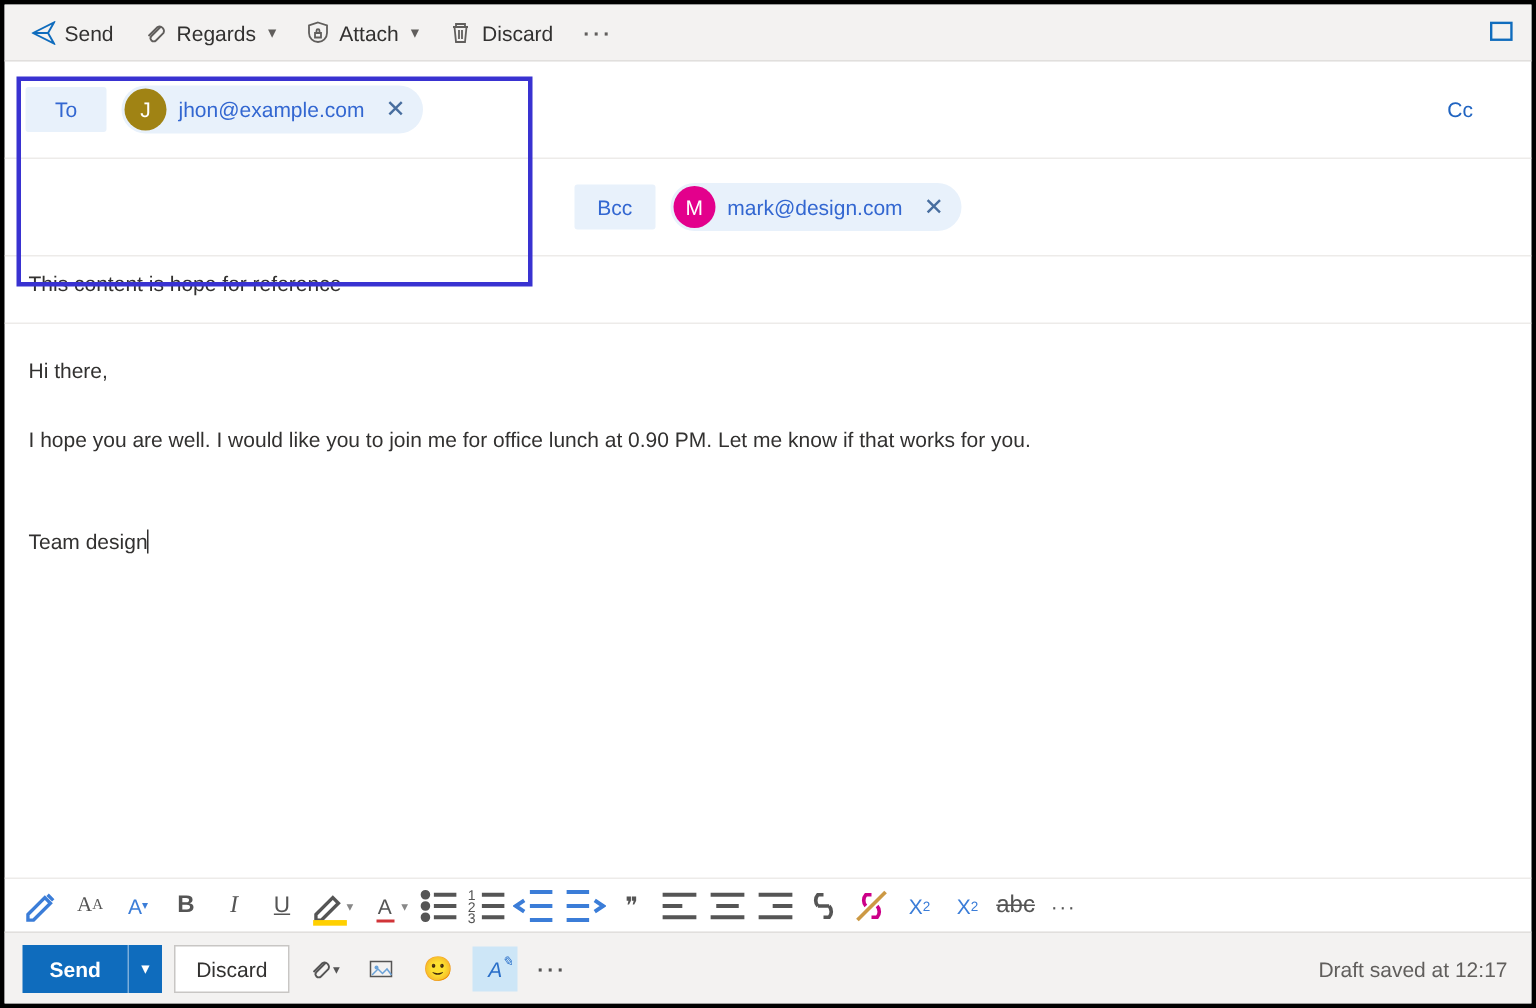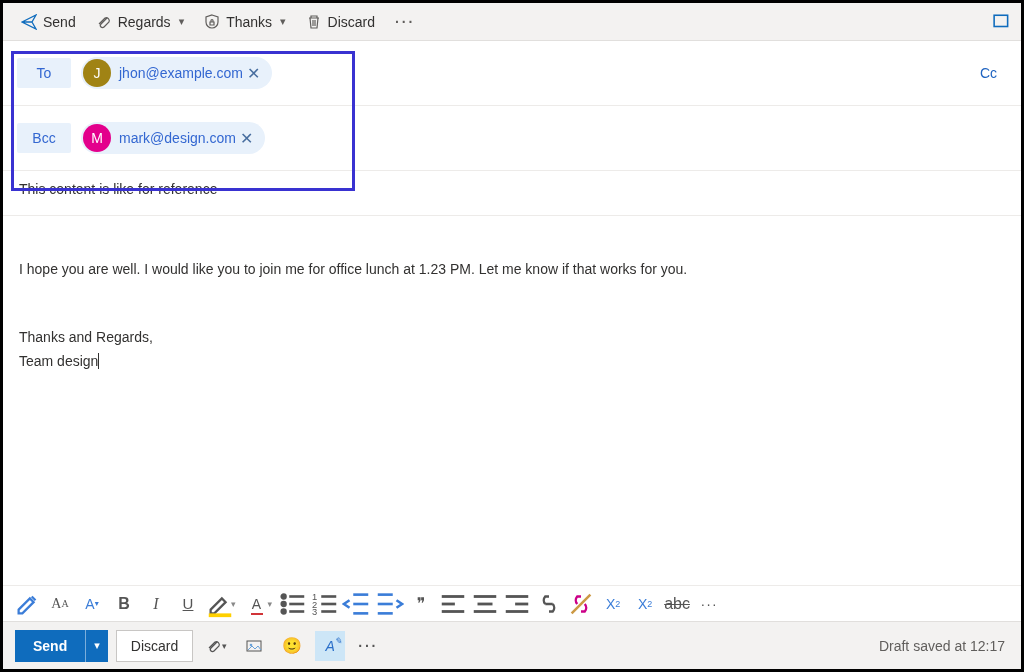--- a/index.html
+++ b/index.html
@@ -6,27 +6,27 @@
   html, body { width: 1024px; height: 672px; font-family: "Segoe UI", Arial, sans-serif; font-size: 14px; color: #323130; background: #fff; }
   body { border: 3px solid #000; position: relative; overflow: hidden; }
   .toolbar-top { height: 38px; background: #f3f2f1; display: flex; align-items: center; padding: 0 10px; gap: 4px; border-bottom: 1px solid #e1dfdd; }
   .tb-btn { display: inline-flex; align-items: center; gap: 6px; padding: 4px 8px; cursor: pointer; color: #323130; border-radius: 2px; }
   .tb-btn svg { width: 16px; height: 16px; }
   .chev-down { font-size: 11px; color: #605e5c; margin-left: 2px; }
 
   .highlight-box { position: absolute; left: 8px; top: 48px; width: 344px; height: 140px; border: 3px solid #3932d1; pointer-events: none; z-index: 5; }
 
   .recipient-row { display: flex; align-items: center; padding: 16px 14px; gap: 10px; }
-  .sep { border-bottom: 1px solid #edebe9; }
+  .sep { border-bottom: 1px solid #edebe9; justify-content: center; }
   .field-label { width: 54px; height: 30px; background: #e8f1fb; color: #3367d1; display: flex; align-items: center; justify-content: center; border-radius: 2px; font-size: 14px; cursor: pointer; }
   .chip { display: inline-flex; align-items: center; background: #e8f1fb; border-radius: 16px; height: 32px; padding: 0 8px 0 2px; cursor: pointer; }
   .avatar { width: 28px; height: 28px; border-radius: 50%; display: inline-flex; align-items: center; justify-content: center; color: #fff; font-weight: 400; font-size: 14px; margin-right: 8px; }
-  .chip-email { color: #3367d1; }
+  .chip-email { color: #3367d1; margin-right: 10px; }
   .chip-remove { color: #486e9f; font-weight: 300; font-size: 16px; cursor: pointer; padding: 0 4px; }
-  .cc-btn { margin-left: auto; color: #2064c1; cursor: pointer; padding: 4px 8px; margin-right: 2px; }
+  .cc-btn { margin-left: auto; color: #2064c1; cursor: pointer; padding: 4px 8px; margin-right: 17px; }
 
   .subject-row { padding: 10px 16px 18px; border-bottom: 1px solid #edebe9; color: #323130; }
   .body-area { padding: 20px 16px; line-height: 1.7; color: #323130; }
   .body-area p { margin: 0; }
   .spacer-gap { height: 22px; }
   .cursor-caret { display:inline-block; width:1px; height:16px; background:#323130; vertical-align: text-bottom; }
 
   .fmt-toolbar { position: absolute; left: 0; right: 0; bottom: 48px; height: 36px; border-top: 1px solid #edebe9; display: flex; align-items: center; padding: 0 10px; gap: 2px; }
   .fmt-btn { width: 30px; height: 30px; display: inline-flex; align-items: center; justify-content: center; cursor: pointer; color: #555; border-radius: 2px; }
   .fmt-group { display: inline-flex; align-items:center; }
@@ -57,21 +57,21 @@
     <svg viewBox="0 0 16 16">
         <path fill="none" stroke="#605e5c" stroke-width="1.2" d="M11 4 L5 10 a2 2 0 0 0 3 3 L13 8 a3 3 0 0 0 -4 -4 L3 10"></path>
       </svg>
     <span>Regards</span>
     <span class="chev-down">▾</span>
   </div>
   <div class="tb-btn">
     <svg viewBox="0 0 16 16">
         <path fill="none" stroke="#605e5c" stroke-width="1.2" d="M8 1 L14 3 V8 a6 6 0 0 1 -6 6 a6 6 0 0 1 -6 -6 V3 Z M6 8 h4 v3 h-4 z M7 8 V6.5 a1 1 0 0 1 2 0 V8"></path>
       </svg>
-    <span>Thanks</span>
+    <span>Attach</span>
     <span class="chev-down">▾</span>
   </div>
   <div class="tb-btn">
     <svg viewBox="0 0 16 16">
         <path fill="none" stroke="#605e5c" stroke-width="1.2" d="M3 4 h10 M5 4 V2 h6 V4 M4 4 l1 10 h6 l1 -10 M7 6 v6 M9 6 v6"></path>
       </svg>
     <span>Discard</span>
   </div>
   <div class="tb-btn" style="letter-spacing:2px; font-weight:bold; color:#605e5c;">···</div>
   <div style="margin-left:auto; width:18px; height:18px; display:flex;">
@@ -96,29 +96,29 @@
 <div class="recipient-row sep">
   <div class="field-label">Bcc</div>
   <div class="chip">
     <span class="avatar" style="background:#e3008c;">M</span>
     <span class="chip-email">mark@design.com</span>
     <span class="chip-remove">✕</span>
   </div>
 </div>
 
 <div class="subject-row">
-  <span>This content is like for reference</span>
+  <span>This content is hope for reference</span>
 </div>
 
 <div class="body-area">
+  <p>Hi there,</p>
   <div class="spacer-gap"></div>
-  <p>I hope you are well. I would like you to join me for office lunch at 1.23 PM. Let me know if that works for you.</p>
+  <p>I hope you are well. I would like you to join me for office lunch at 0.90 PM. Let me know if that works for you.</p>
   <div class="spacer-gap"></div>
   <div class="spacer-gap"></div>
-  <p>Thanks and Regards,</p>
   <p><span>Team design</span><span class="cursor-caret"></span></p>
 </div>
 
 <div class="fmt-toolbar">
   <div class="fmt-btn">
       <svg viewBox="0 0 16 16">
         <path fill="none" stroke="#3b7dd8" stroke-width="1.2" d="M3 11 L9 5 l2 2 -6 6 -2 0 z M10 4 l2 2"></path>
       </svg>
     </div>
   <div class="fmt-btn" style="font-family:serif;">A<span style="font-size:10px;">A</span></div>

